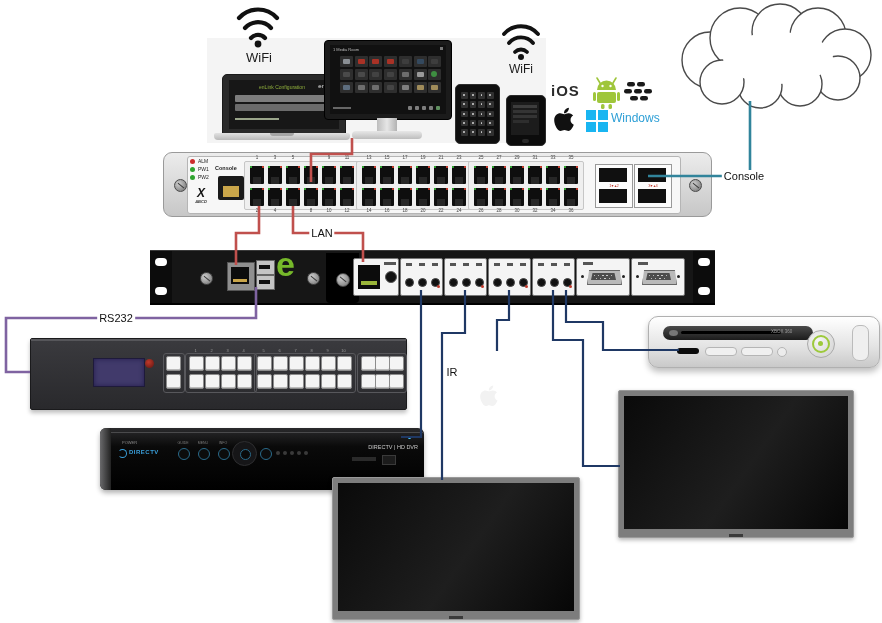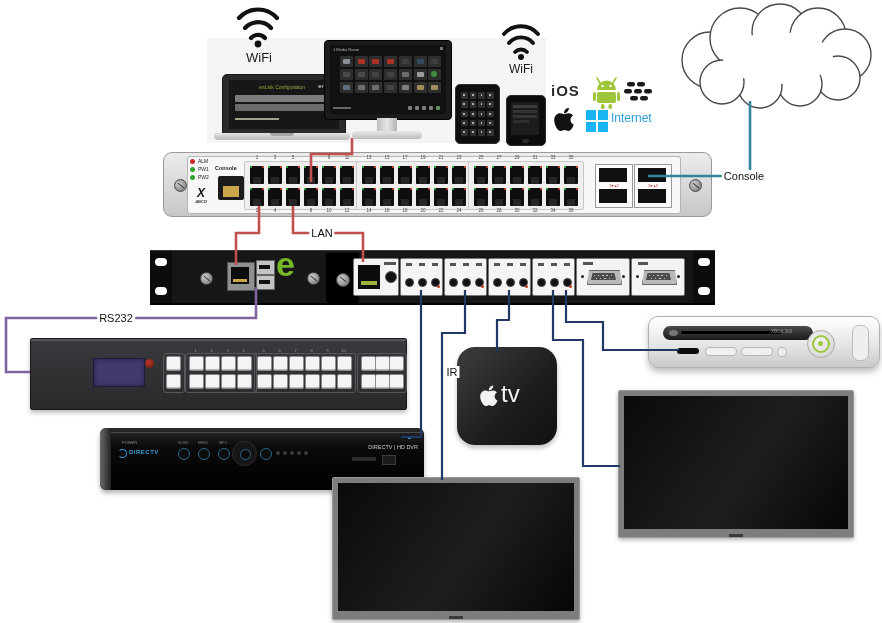--- a/index.html
+++ b/index.html
@@ -207,21 +207,21 @@
     <div class="abs" style="left:4px;top:6px;width:28px;height:33px;background:#1c1c1c;">
       <div class="abs" style="left:2px;top:3px;width:24px;height:2.5px;background:#3d3d3d;"></div>
       <div class="abs" style="left:2px;top:8px;width:24px;height:2.5px;background:#343434;"></div>
       <div class="abs" style="left:2px;top:13px;width:24px;height:2.5px;background:#343434;"></div>
       <div class="abs" style="left:2px;top:18px;width:16px;height:2.5px;background:#2e2e2e;"></div>
     </div>
     <div class="abs" style="left:15px;bottom:2px;width:7px;height:4px;background:#2a2a2a;border-radius:2px;"></div>
   </div>
 
   <span class="lbl" style="left:551px;top:82px;font-size:15px;font-weight:bold;color:#2b2b2b;letter-spacing:1px;">iOS</span>
-  <span class="lbl" style="left:611px;top:111px;font-size:12px;color:#2d9fd6;">Internet</span>
+  <span class="lbl" style="left:611px;top:111px;font-size:12px;color:#2d9fd6;">Windows</span>
 
   <div class="abs" style="left:163px;top:152px;width:547px;height:63px;background:linear-gradient(#ececec,#c7c7c7);border:1px solid #9a9a9a;border-radius:9px;">
     <div class="screw" style="left:10px;top:26px;width:11px;height:11px;"></div>
     <div class="screw" style="right:9px;top:26px;width:11px;height:11px;"></div>
     <div class="abs" style="left:23px;top:3px;width:492px;height:56px;background:#f7f7f7;border:1px solid #b5b5b5;border-radius:3px;"></div>
   </div>
 
   <div id="leds" class="abs" style="left:190px;top:159px;width:30px;height:26px;">
       <div style="position:absolute;left:0;top:0px;width:5px;height:5px;border-radius:50%;background:#cc2b2b;"></div>
       <span style="position:absolute;left:8px;top:-1px;font-size:5px;color:#222;">ALM</span>
@@ -438,23 +438,20 @@
       <div style="width:4px;height:4px;background:#3a3a3a;border-radius:50%;"></div>
       <div style="width:4px;height:4px;background:#3a3a3a;border-radius:50%;"></div>
       <div style="width:4px;height:4px;background:#3a3a3a;border-radius:50%;"></div>
     </div>
     <div class="abs" style="left:308px;top:8px;width:3px;height:3px;background:#44c8ff;border-radius:50%;"></div>
     <span class="lbl" style="left:228px;top:16px;width:90px;text-align:right;font-size:5.5px;color:#c9c9c9;">DIRECTV | HD DVR</span>
     <div class="abs" style="left:252px;top:29px;width:24px;height:4px;background:#2a2a2a;"></div>
     <div class="abs" style="left:282px;top:27px;width:12px;height:8px;background:#1c1c1c;border:1px solid #3a3a3a;"></div>
   </div>
 
-  <div class="abs" style="left:457px;top:347px;width:100px;height:98px;background:linear-gradient(135deg,#3d3d3d,#1c1c1c 60%,#111);border-radius:18px;box-shadow:0 3px 5px rgba(0,0,0,0.25);">
-    <span class="lbl" style="left:44px;top:33px;font-size:24px;color:#f2f2f2;">tv</span>
-  </div>
 
   <div class="abs" style="left:648px;top:316px;width:230px;height:50px;background:linear-gradient(#ffffff,#e3e3e3 60%,#c9c9c9);border:1px solid #b0b0b0;border-radius:10px;box-shadow:0 4px 6px rgba(0,0,0,0.25);">
     <div class="abs" style="left:14px;top:9px;width:150px;height:14px;background:linear-gradient(#4a4a4a,#1c1c1c);border-radius:7px;">
       <div class="abs" style="left:6px;top:4px;width:9px;height:6px;background:#777;border-radius:50%;"></div>
       <div class="abs" style="left:18px;top:5px;width:100px;height:3px;background:#000;border-radius:2px;"></div>
       <span class="lbl" style="left:108px;top:3px;font-size:4.5px;color:#9a9a9a;">XBOX 360</span>
     </div>
     <div class="abs" style="left:28px;top:31px;width:22px;height:6px;background:#0c0c0c;border-radius:3px;"></div>
     <div class="abs" style="left:56px;top:30px;width:30px;height:7px;background:#f0f0f0;border:1px solid #b5b5b5;border-radius:4px;"></div>
     <div class="abs" style="left:92px;top:30px;width:30px;height:7px;background:#f0f0f0;border:1px solid #b5b5b5;border-radius:4px;"></div>

